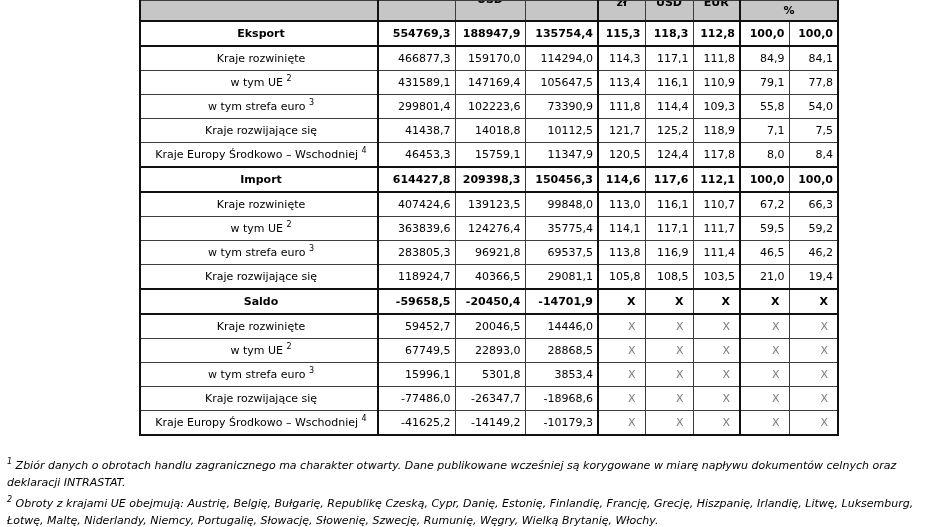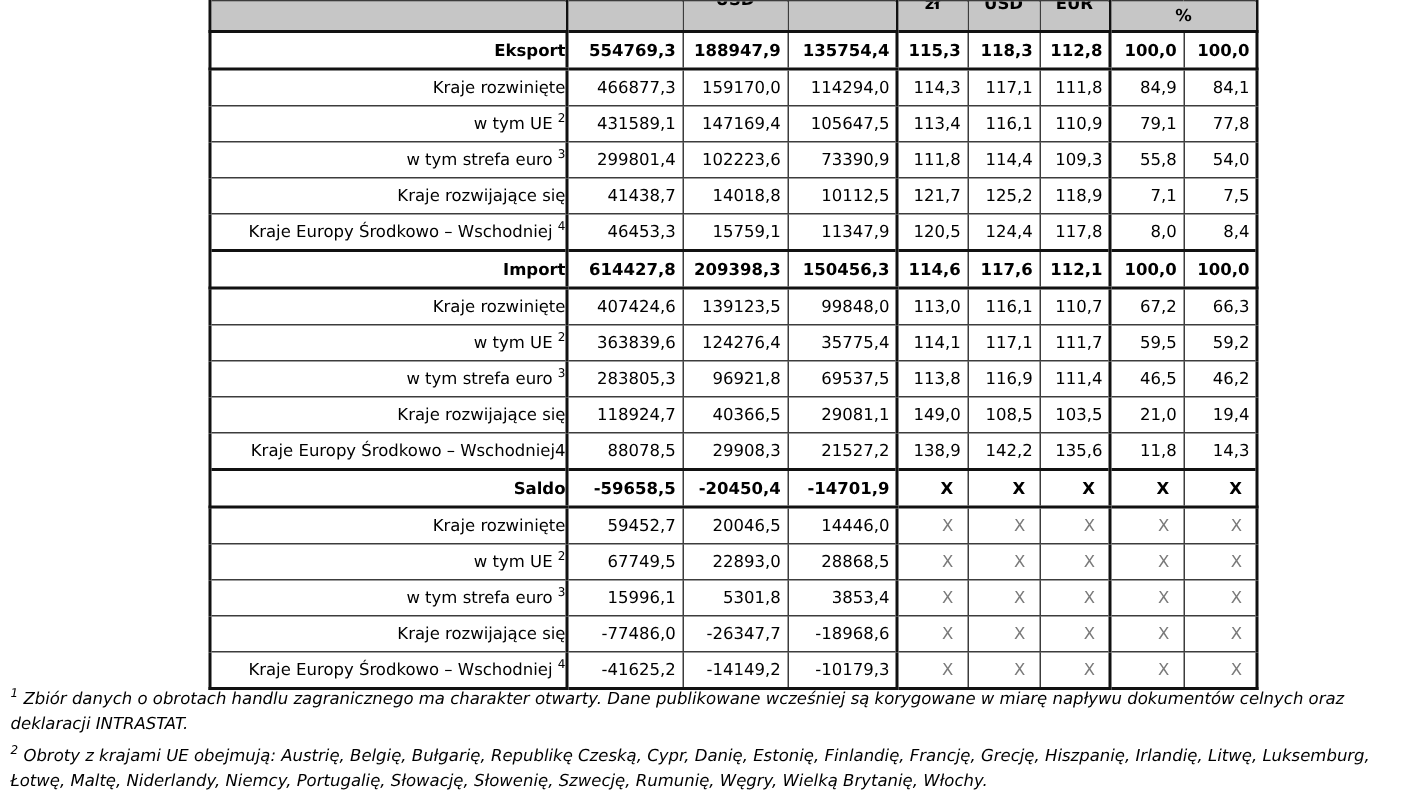--- a/index.html
+++ b/index.html
@@ -23,21 +23,21 @@
   }
   thead th .cut{position:absolute;top:-5px;left:0;right:0;text-align:center;}
   thead th .cut-deep{top:-8px;}
   thead th.pct .pctlbl{position:absolute;top:3px;left:0;right:0;text-align:center;}
   
   .edge-l{border-left:2px solid #111;}
   .edge-r{border-right:2px solid #111;}
   .gl{border-left:2px solid #111;}
   
   tbody td{height:23px;background:#fff;}
-  td.lbl{text-align:right;padding-left:4px;}
+  td.lbl{text-align:center;padding-left:4px;}
   td.num{text-align:right;padding-right:4px;}
   tr.section-row td{font-weight:bold;border-top:2px solid #111;border-bottom:2px solid #111;}
   tbody tr:last-child td{border-bottom:2px solid #111;}
   td.x{color:#7a7a7a;padding-right:9px;}
   tr.section-row td.x{color:#000;font-weight:bold;}
   sup{font-size:8px;line-height:0;}
   
   .footnotes{
     position:absolute;left:3px;top:453px;width:930px;
     font-style:italic;font-size:11px;line-height:17px;
@@ -192,36 +192,25 @@
           <td class="num">116,9</td>
           <td class="num">111,4</td>
           <td class="num gl">46,5</td>
           <td class="num edge-r">46,2</td>
         </tr>
         <tr>
           <td class="lbl edge-l">Kraje rozwijające się</td>
           <td class="num gl">118924,7</td>
           <td class="num">40366,5</td>
           <td class="num">29081,1</td>
-          <td class="num gl">149,0</td>
+          <td class="num gl">105,8</td>
           <td class="num">108,5</td>
           <td class="num">103,5</td>
           <td class="num gl">21,0</td>
           <td class="num edge-r">19,4</td>
-        </tr>
-        <tr>
-          <td class="lbl edge-l">Kraje Europy Środkowo – Wschodniej4</td>
-          <td class="num gl">88078,5</td>
-          <td class="num">29908,3</td>
-          <td class="num">21527,2</td>
-          <td class="num gl">138,9</td>
-          <td class="num">142,2</td>
-          <td class="num">135,6</td>
-          <td class="num gl">11,8</td>
-          <td class="num edge-r">14,3</td>
         </tr>
         <tr class="section-row">
           <td class="lbl edge-l">Saldo</td>
           <td class="num gl">-59658,5</td>
           <td class="num">-20450,4</td>
           <td class="num">-14701,9</td>
           <td class="num x gl">X</td>
           <td class="num x">X</td>
           <td class="num x">X</td>
           <td class="num x gl">X</td>

